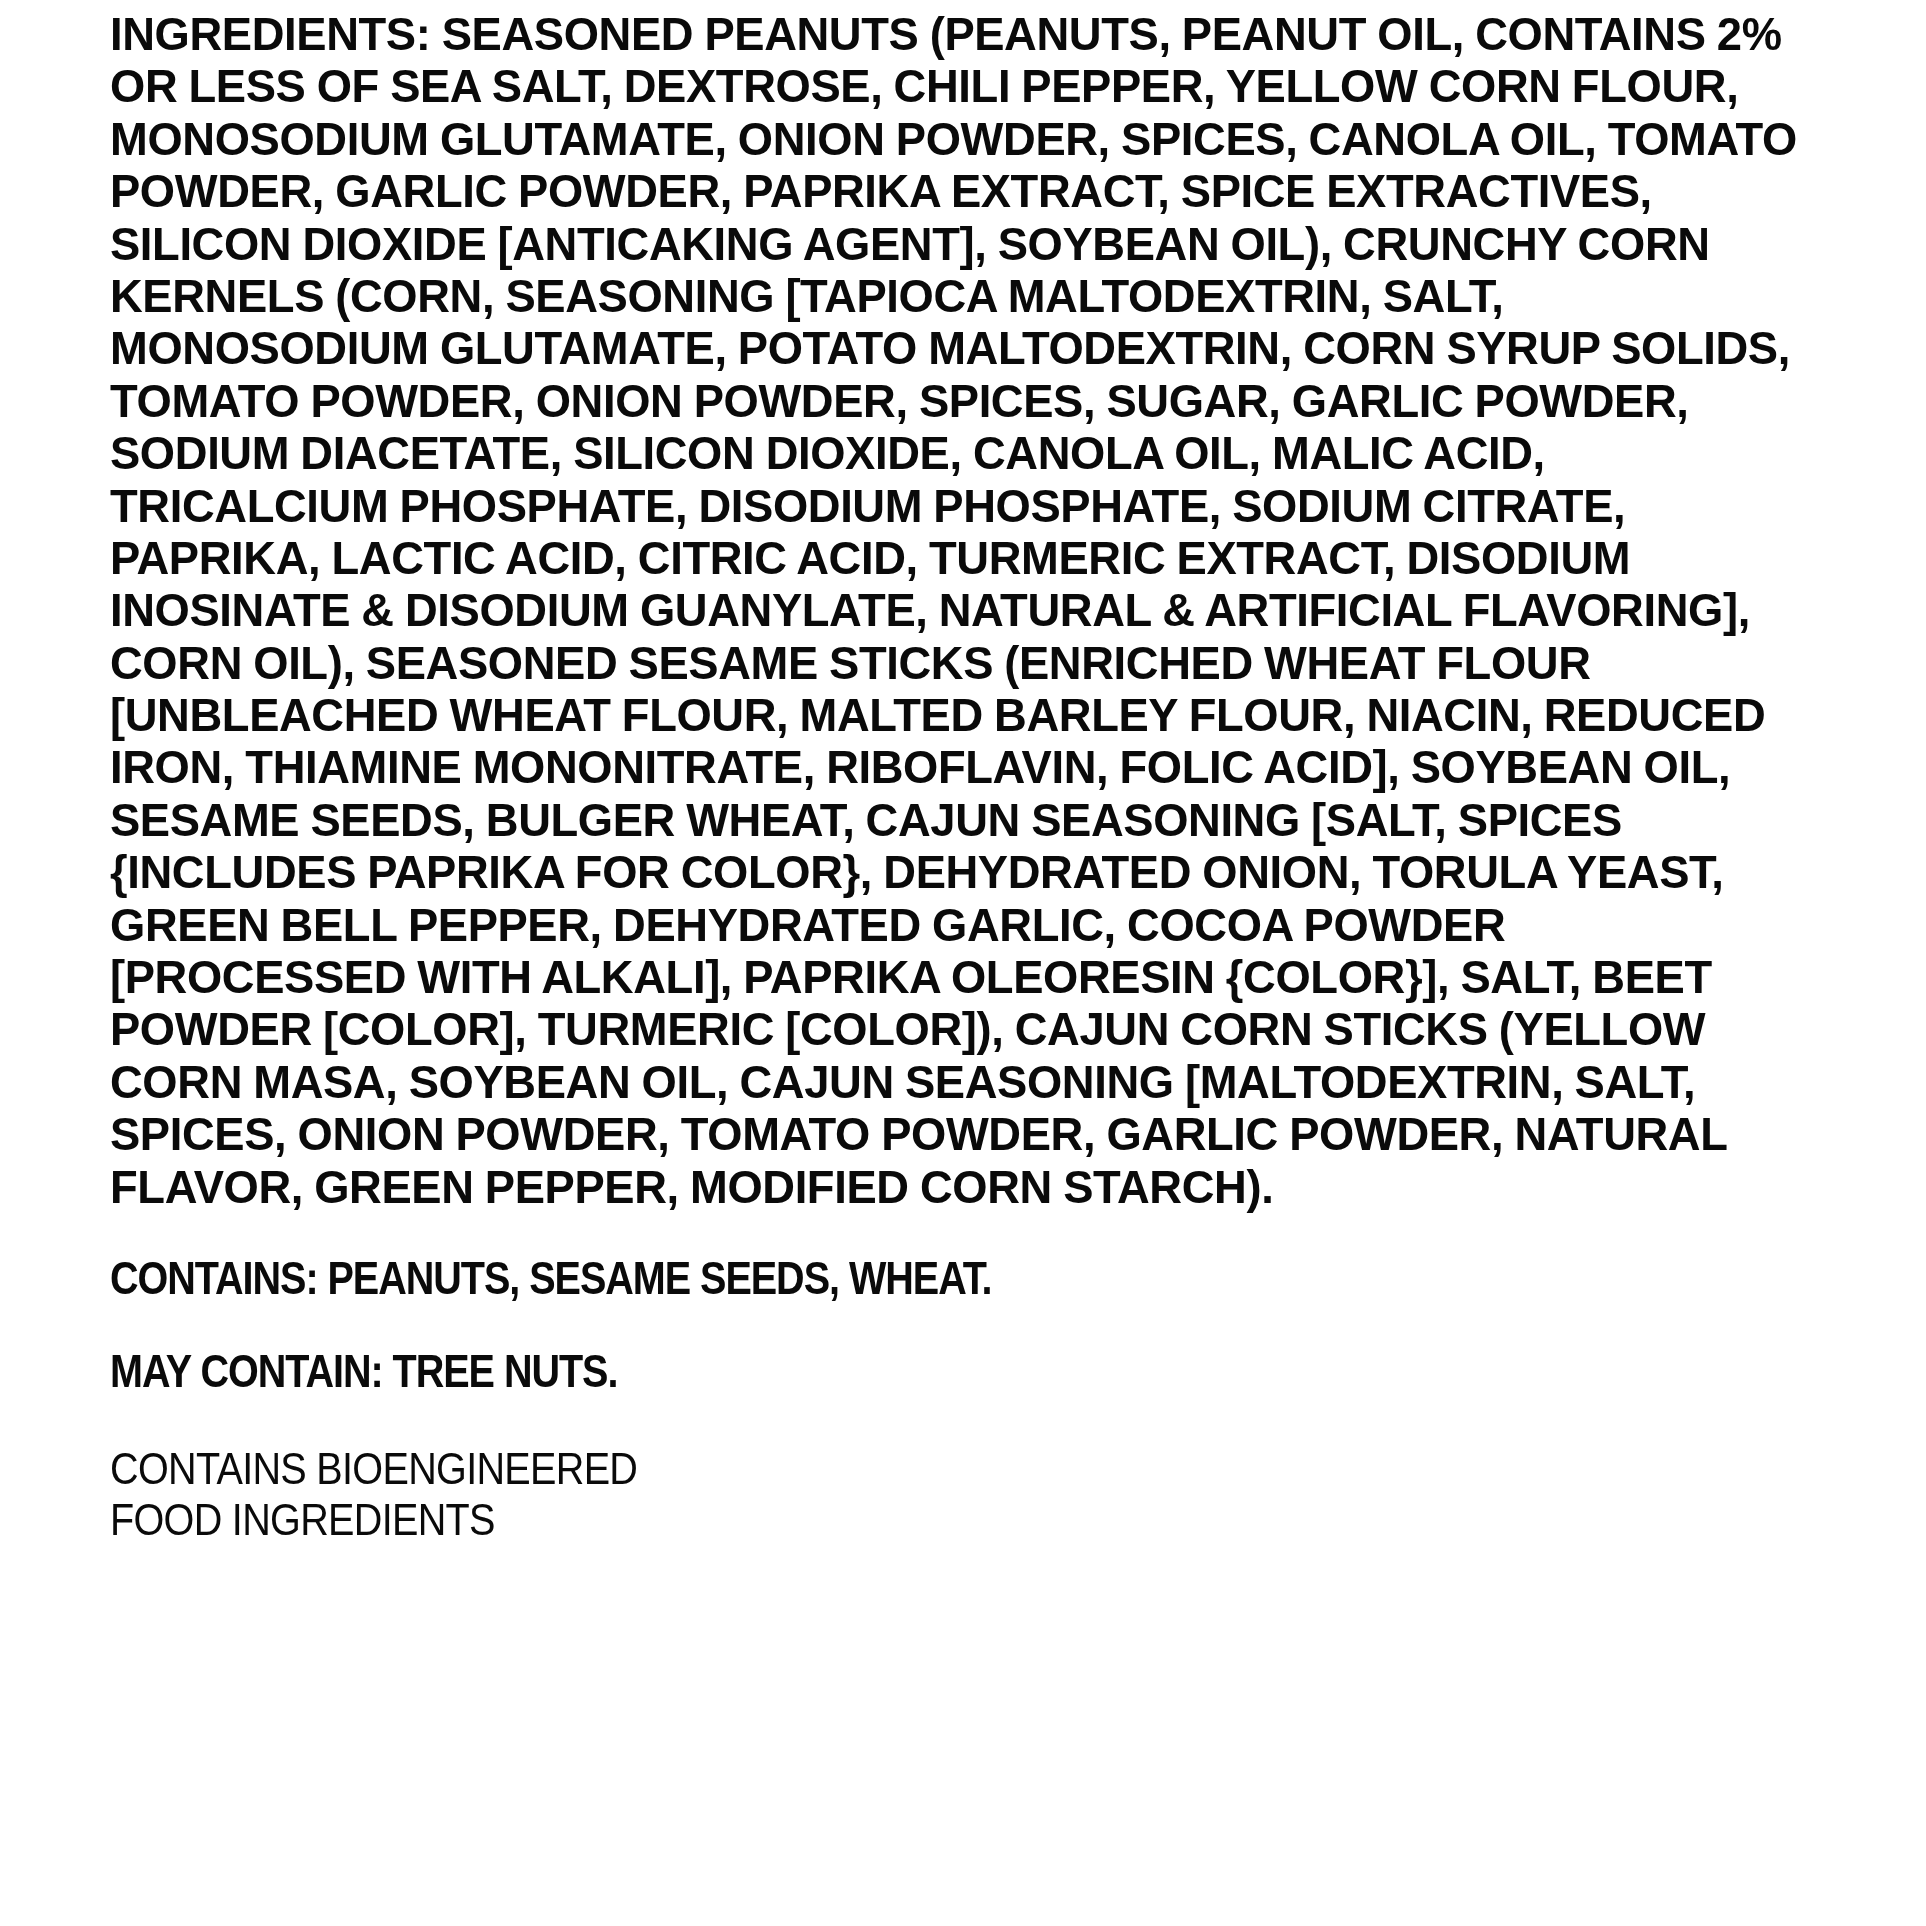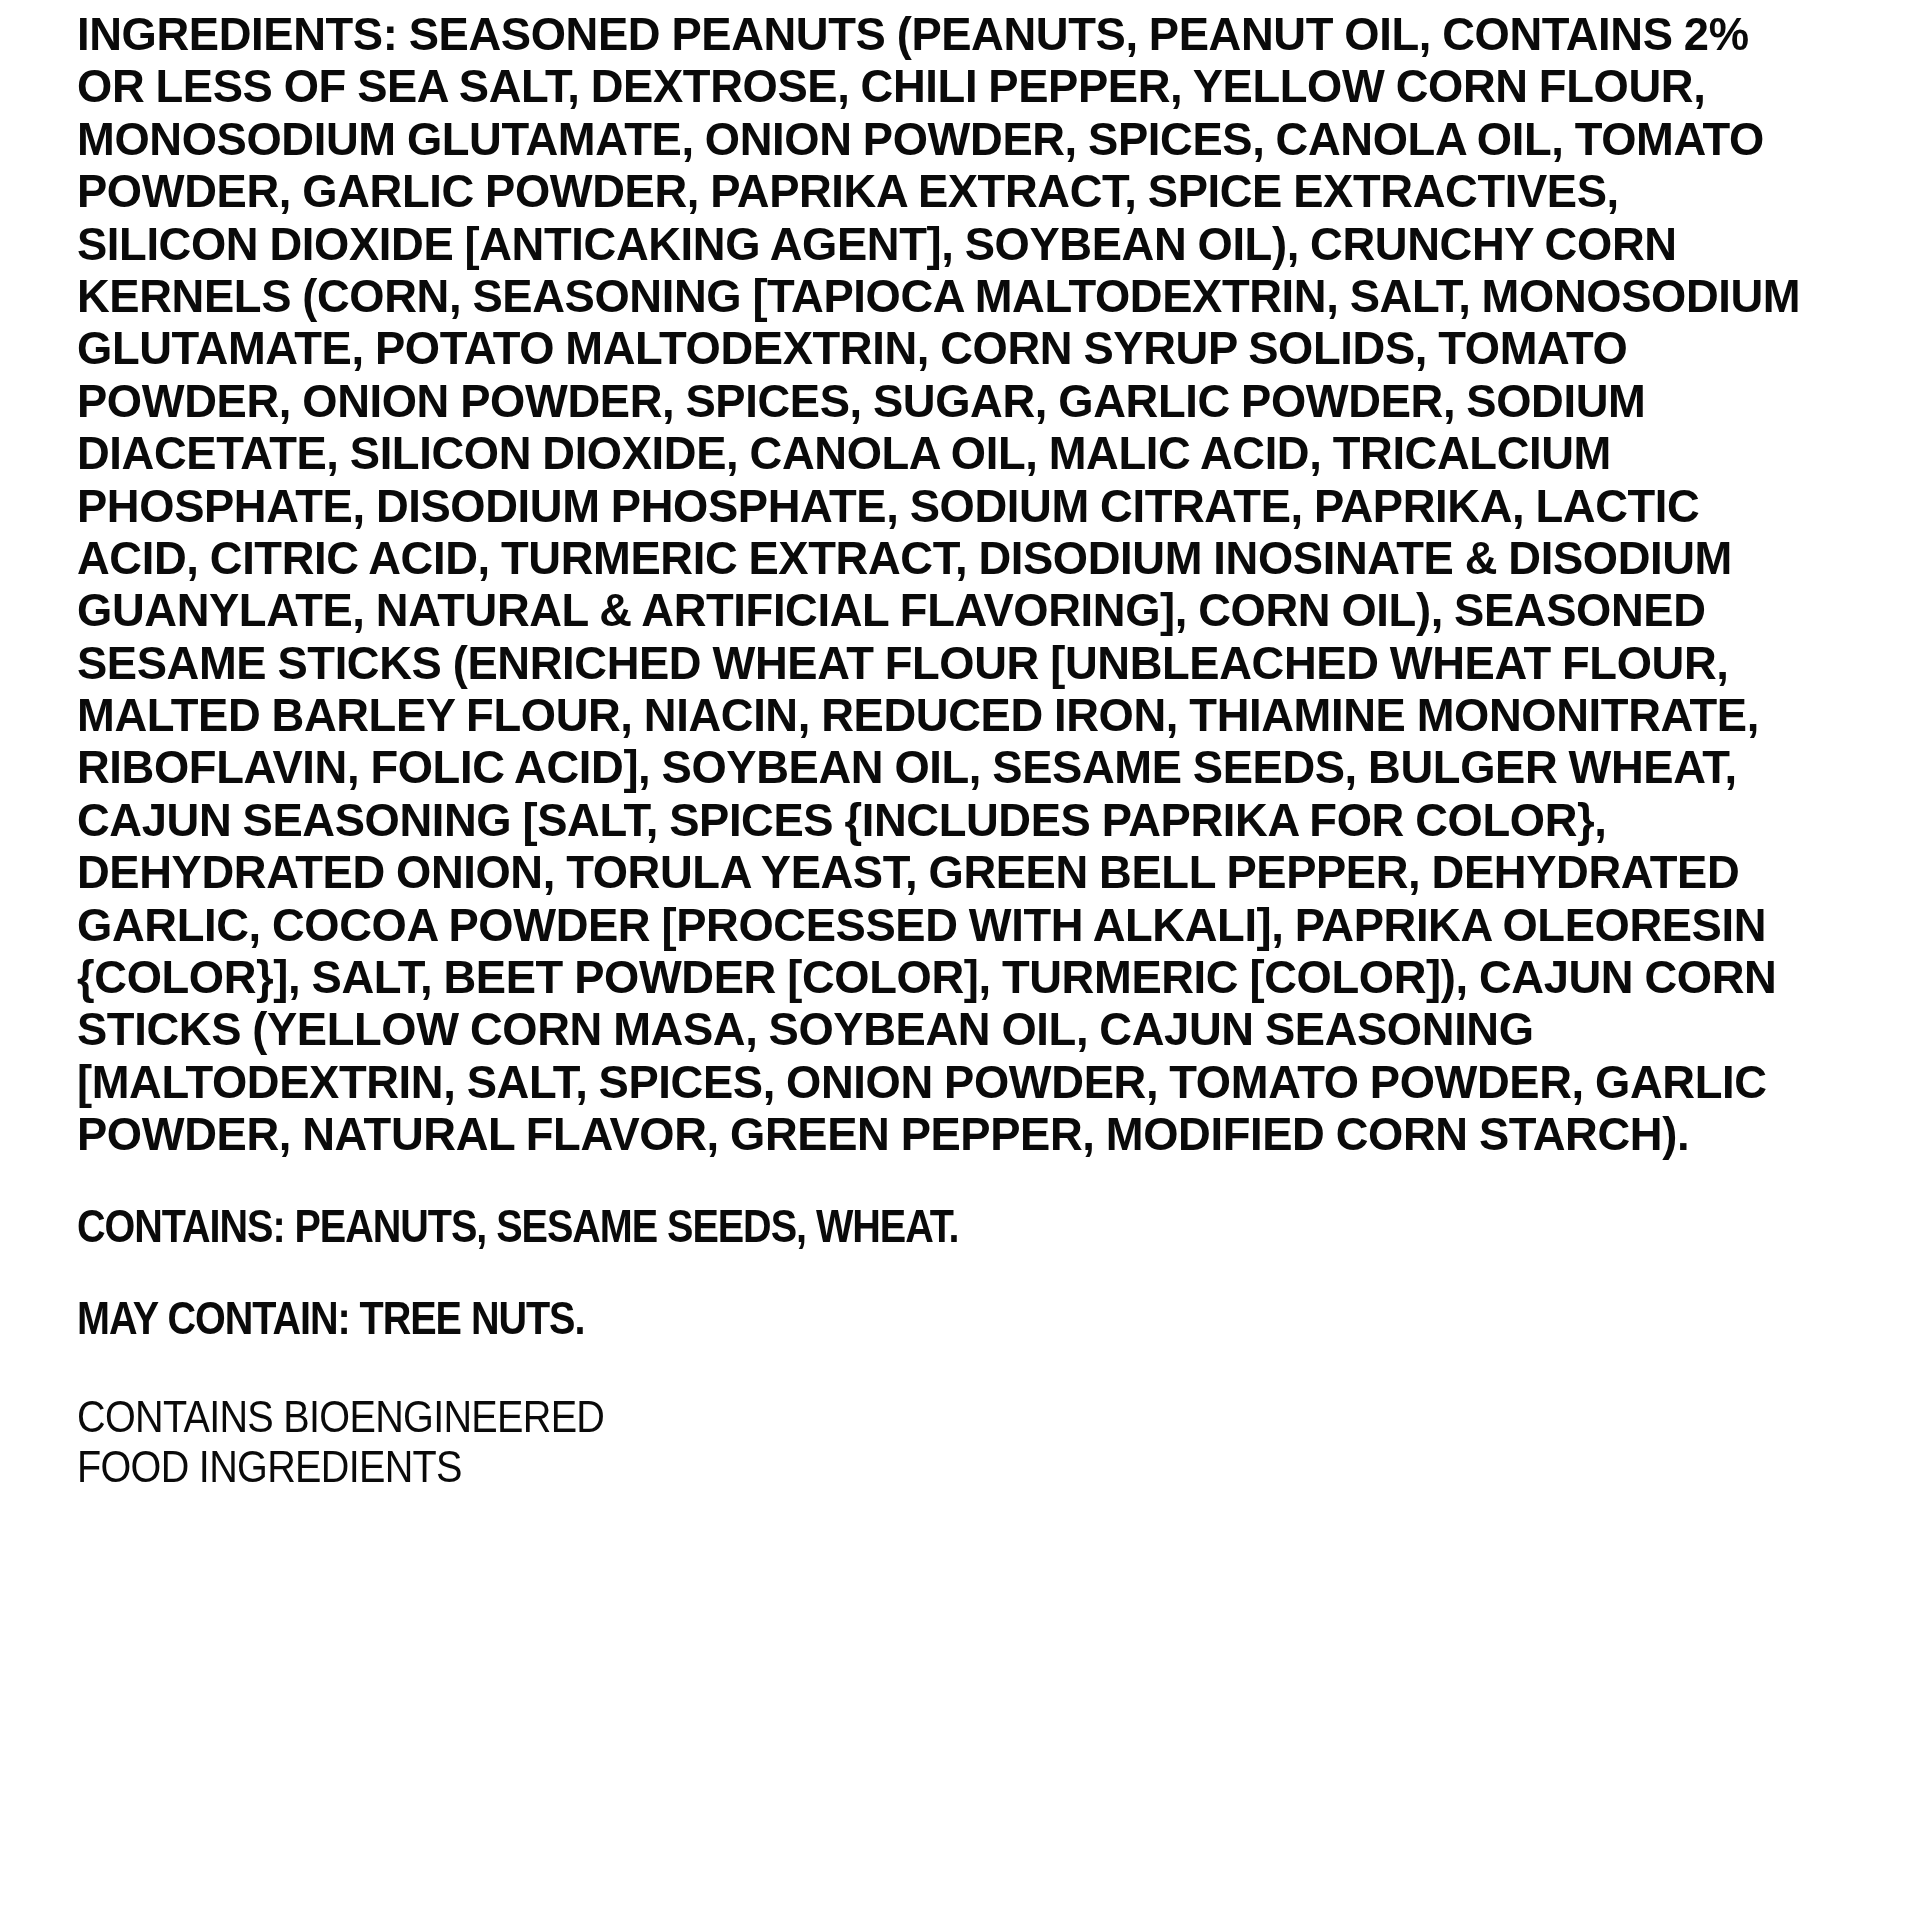--- a/index.html
+++ b/index.html
@@ -11,21 +11,21 @@
     width: 1927px;
     height: 1927px;
     font-family: "Liberation Sans", sans-serif;
     color: #0a0a0a;
     overflow: hidden;
   }
   .label {
     box-sizing: border-box;
     width: 1927px;
     height: 1927px;
-    padding: 8px 59px 0 77px;
+    padding: 8px 59px 0 110px;
   }
   .ingredients {
     font-family: "Liberation Sans", sans-serif;
     font-weight: bold;
     font-size: 47px;
     line-height: 1.115;
     letter-spacing: -0.4px;
     text-transform: uppercase;
     transform: scaleX(0.965);
     transform-origin: left top;

